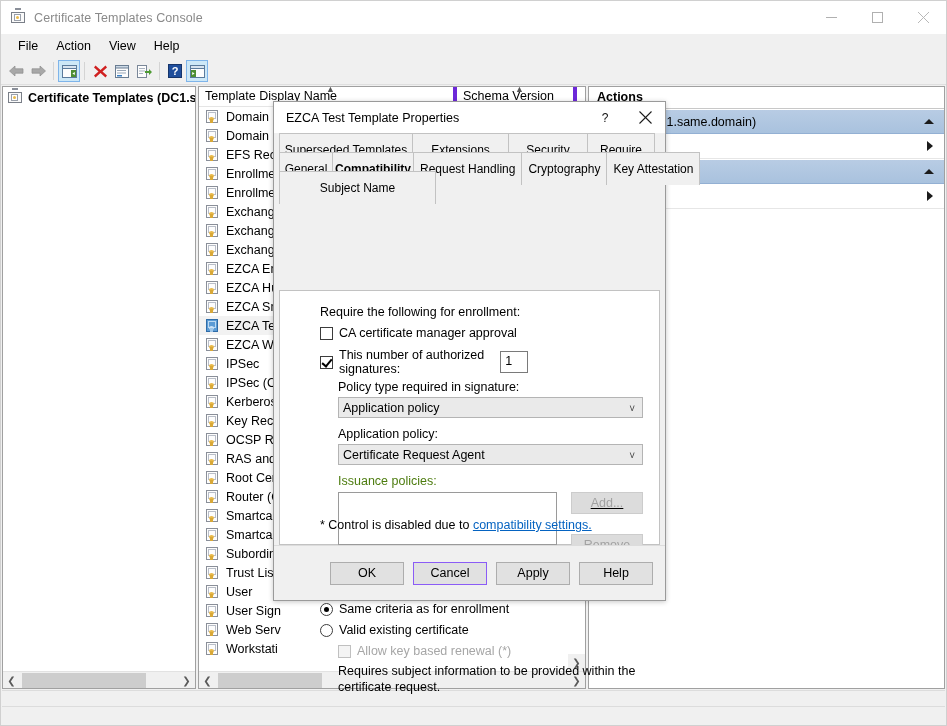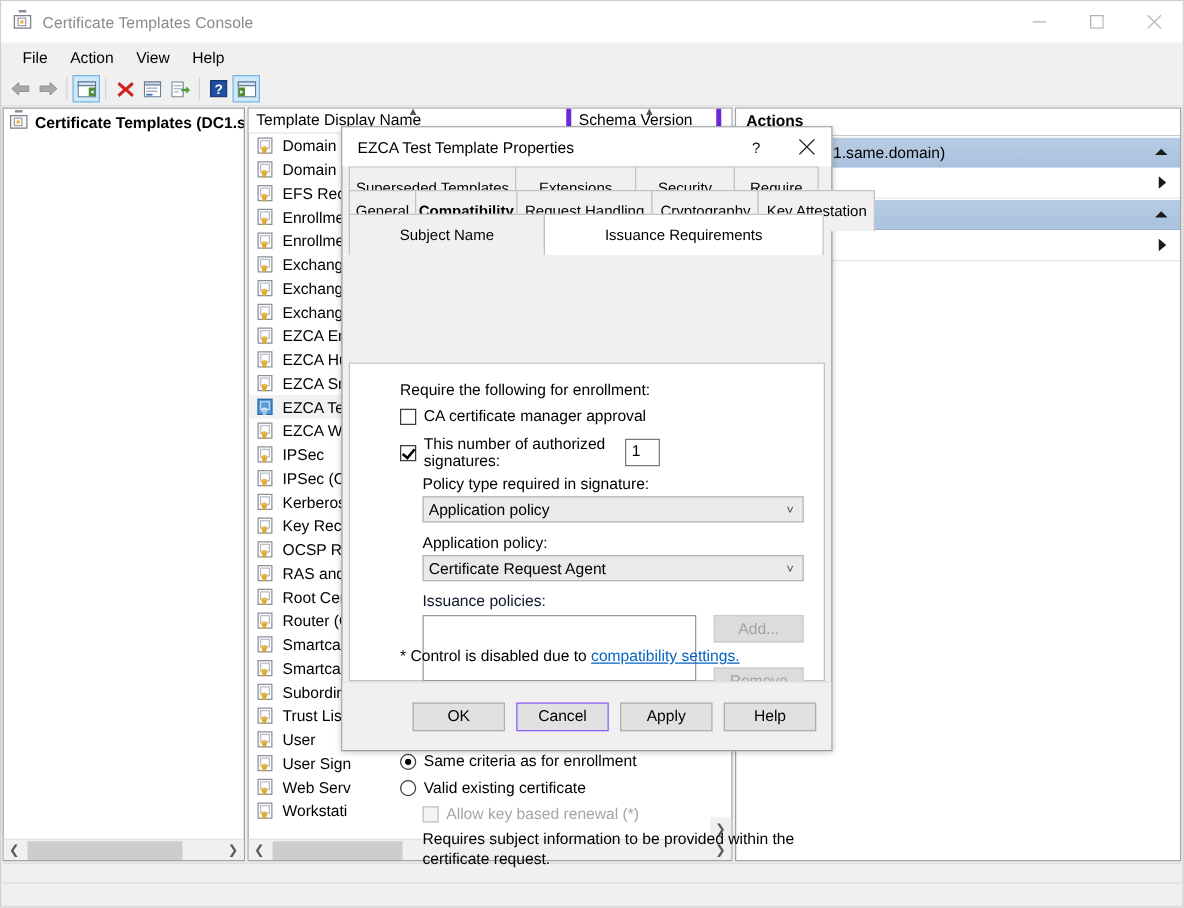--- a/index.html
+++ b/index.html
@@ -227,21 +227,21 @@
   #tab-row3 { position:relative; }
   #tab-row3 .tab { border-bottom:none; }
 
   #tab-panel {
     position:absolute; left:5px; right:5px; top:188px; bottom:55px;
     background:#fff; border:1px solid #c2c2c2;
   }
   #panel-inner { padding:14px 16px 0 16px; position:relative; height:100%;margin-left:24px; }
 
   .lbl { font-size:12.5px; color:#000; margin-bottom:7px; }
-  .lbl.dim { color:#0f172a; }
+  .lbl.dim { color:#4d7c0f; }
 
   .cb-row { display:flex; align-items:center; margin-bottom:8px; font-size:12.5px; }
   .checkbox {
     width:13px; height:13px; border:1px solid #3c3c3c; background:#fff;
     margin-right:6px; flex:none; position:relative;
   }
   .checkbox.dim { border-color:#c0c0c0; background:#f4f4f4; }
   .checkbox.checked::after {
     content:""; position:absolute; left:3px; top:0px;
     width:4px; height:8px; border:solid #000; border-width:0 2px 2px 0;
@@ -628,23 +628,20 @@
             <span>Cryptography</span>
           </div>
           <div class="tab" style="width: 94px;">
             <span>Key Attestation</span>
           </div>
         </div>
       <div class="tab-row" id="tab-row3">
           <div class="tab" style="width: 157px;">
             <span>Subject Name</span>
           </div>
-          <div class="tab active" style="width: 224px;">
-            <span>Issuance Requirements</span>
-          </div>
         </div>
     </div>
 
     <div id="tab-panel">
       <div id="panel-inner">
 
         <div class="lbl">Require the following for enrollment:</div>
 
         <div class="cb-row">
           <span class="checkbox" id="cb-ca"></span>
@@ -667,21 +664,21 @@
 
           <div class="lbl" style="margin-bottom:3px;">Application policy:</div>
           <div class="combo">
             <span>Certificate Request Agent</span>
             <span class="chev">˅</span>
           </div>
 
           <div class="lbl dim" style="margin-bottom:4px;">Issuance policies:</div>
           <div style="display:flex; align-items:flex-start;">
             <div id="issuance-box"></div>
-            <div style="margin-left:14px; display:flex; flex-direction:column; gap:20px;">
+            <div style="margin-left:14px; display:flex; flex-direction:column; gap:20px;text-decoration:underline;">
               <div class="side-btn">Add...</div>
               <div class="side-btn">Remove</div>
             </div>
           </div>
         </div>
 
         <div class="divider"></div>
 
         <div class="lbl">Require the following for reenrollment:</div>
 

